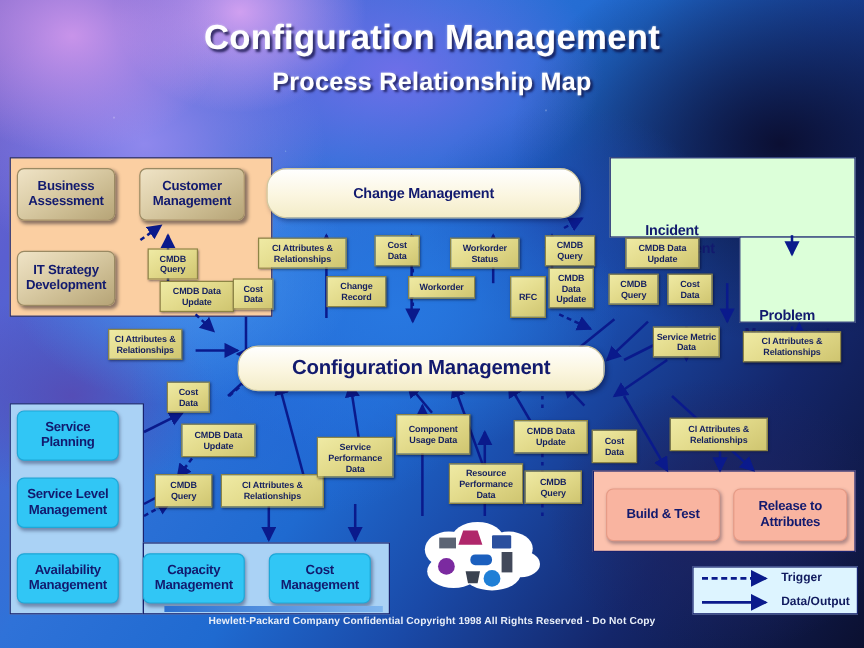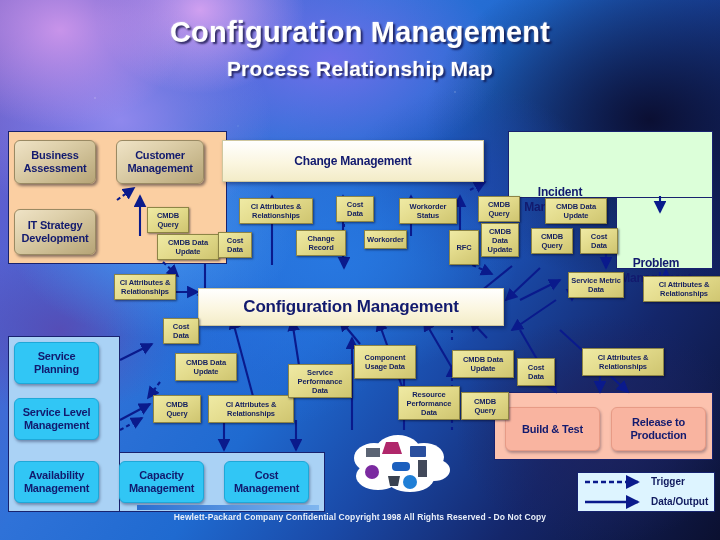--- a/index.html
+++ b/index.html
@@ -52,28 +52,28 @@
   
   .proc{position:absolute;box-sizing:border-box;display:flex;align-items:center;
     justify-content:center;text-align:center;color:#121a6e;font-weight:bold;
     font-size:11px;line-height:13px;border-radius:6px;letter-spacing:-.2px;}
   .p-gold{background:linear-gradient(150deg,#efe3c6 0%,#ded0ab 35%,#c9b98e 70%,#b6a477 100%);
     border:1px solid #9a8a63;box-shadow:2px 2px 3px rgba(0,0,20,.45);}
   .p-mint{background:transparent;border:none;font-size:12px;line-height:15px;margin-top:40px;}
   .p-cyan{background:#31c6f5;border:1px solid #1ea8d8;box-shadow:1px 2px 3px rgba(0,0,40,.35);}
   .p-salmon{background:#f9b4a0;border:1px solid #e79b86;box-shadow:1px 2px 3px rgba(0,0,40,.3);}
   .p-cream{background:linear-gradient(180deg,#ffffff 0%,#fbf6e0 55%,#f3ecc8 100%);
-    border:1px solid #cfc79f;border-radius:0;box-shadow:2px 2px 4px rgba(0,0,40,.4);}
+    border:1px solid #cfc79f;border-radius:17px;box-shadow:2px 2px 4px rgba(0,0,40,.4);}
 
   
   .dat{position:absolute;box-sizing:border-box;display:flex;align-items:center;
     justify-content:center;text-align:center;
     background:linear-gradient(150deg,#efeaa4 0%,#e3db8c 45%,#cfc570 100%);
     border:1px solid #8d8545;color:#15205f;font-weight:bold;font-size:7.5px;line-height:9px;
-    letter-spacing:-.1px;box-shadow:1px 1px 2px rgba(0,0,30,.5);padding:1px;margin-left:24px;}
+    letter-spacing:-.1px;box-shadow:1px 1px 2px rgba(0,0,30,.5);padding:1px;}
 
   
   svg.layer{position:absolute;left:0;top:0;width:720px;height:540px;overflow:visible;}
 
   
   #cloud{position:absolute;}
   
   #legend{position:absolute;background:#ddf4ff;border:1px solid #16226e;box-sizing:border-box;}
   .lglab{color:#101a5e;font-weight:bold;font-size:10px;}
 
@@ -183,30 +183,30 @@
 
   <div class="proc p-cream" style="left:198px;top:288px;width:306px;height:38px;font-size:17px;line-height:20px;">Configuration Management</div>
 
   <div class="proc p-cyan" style="left:14px;top:342px;width:85px;height:42px;">Service Planning</div>
   <div class="proc p-cyan" style="left:14px;top:398px;width:85px;height:42px;">Service Level Management</div>
   <div class="proc p-cyan" style="left:14px;top:461px;width:85px;height:42px;">Availability Management</div>
   <div class="proc p-cyan" style="left:119px;top:461px;width:85px;height:42px;">Capacity Management</div>
   <div class="proc p-salmon" style="left:505px;top:407px;width:95px;height:44px;">Build &amp; Test</div>
 
   <div class="proc p-cyan" style="left:224px;top:461px;width:85px;height:42px;">Cost Management</div>
-  <div class="proc p-salmon" style="left:611px;top:407px;width:95px;height:44px;">Release to Production</div>
+  <div class="proc p-salmon" style="left:611px;top:407px;width:95px;height:44px;">Release to Attributes</div>
 
   <div class="dat" style="left:123px;top:207px;width:42px;height:26px;">CMDB Query</div>
   <div class="dat" style="left:133px;top:234px;width:62px;height:26px;">CMDB Data Update</div>
   <div class="dat" style="left:215px;top:198px;width:74px;height:26px;">CI Attributes &amp; Relationships</div>
   <div class="dat" style="left:194px;top:232px;width:34px;height:26px;">Cost Data</div>
   <div class="dat" style="left:312px;top:196px;width:38px;height:26px;">Cost Data</div>
   <div class="dat" style="left:272px;top:230px;width:50px;height:26px;">Change Record</div>
   <div class="dat" style="left:375px;top:198px;width:58px;height:26px;">Workorder Status</div>
-  <div class="dat" style="left:340px;top:230px;width:43px;height:19px;">Workorder</div>
+  <div class="dat" style="left:340px;top:230px;width:56px;height:19px;">Workorder</div>
   <div class="dat" style="left:425px;top:230px;width:30px;height:35px;">RFC</div>
   <div class="dat" style="left:454px;top:196px;width:42px;height:26px;">CMDB Query</div>
   <div class="dat" style="left:457px;top:223px;width:38px;height:34px;">CMDB Data Update</div>
   <div class="dat" style="left:521px;top:198px;width:62px;height:26px;">CMDB Data Update</div>
   <div class="dat" style="left:507px;top:228px;width:42px;height:26px;">CMDB Query</div>
   <div class="dat" style="left:556px;top:228px;width:38px;height:26px;">Cost Data</div>
   <div class="dat" style="left:90px;top:274px;width:62px;height:26px;">CI Attributes &amp; Relationships</div>
   <div class="dat" style="left:139px;top:318px;width:36px;height:26px;">Cost Data</div>
   <div class="dat" style="left:544px;top:272px;width:56px;height:26px;">Service Metric Data</div>
   <div class="dat" style="left:619px;top:276px;width:82px;height:26px;">CI Attributes &amp; Relationships</div>

